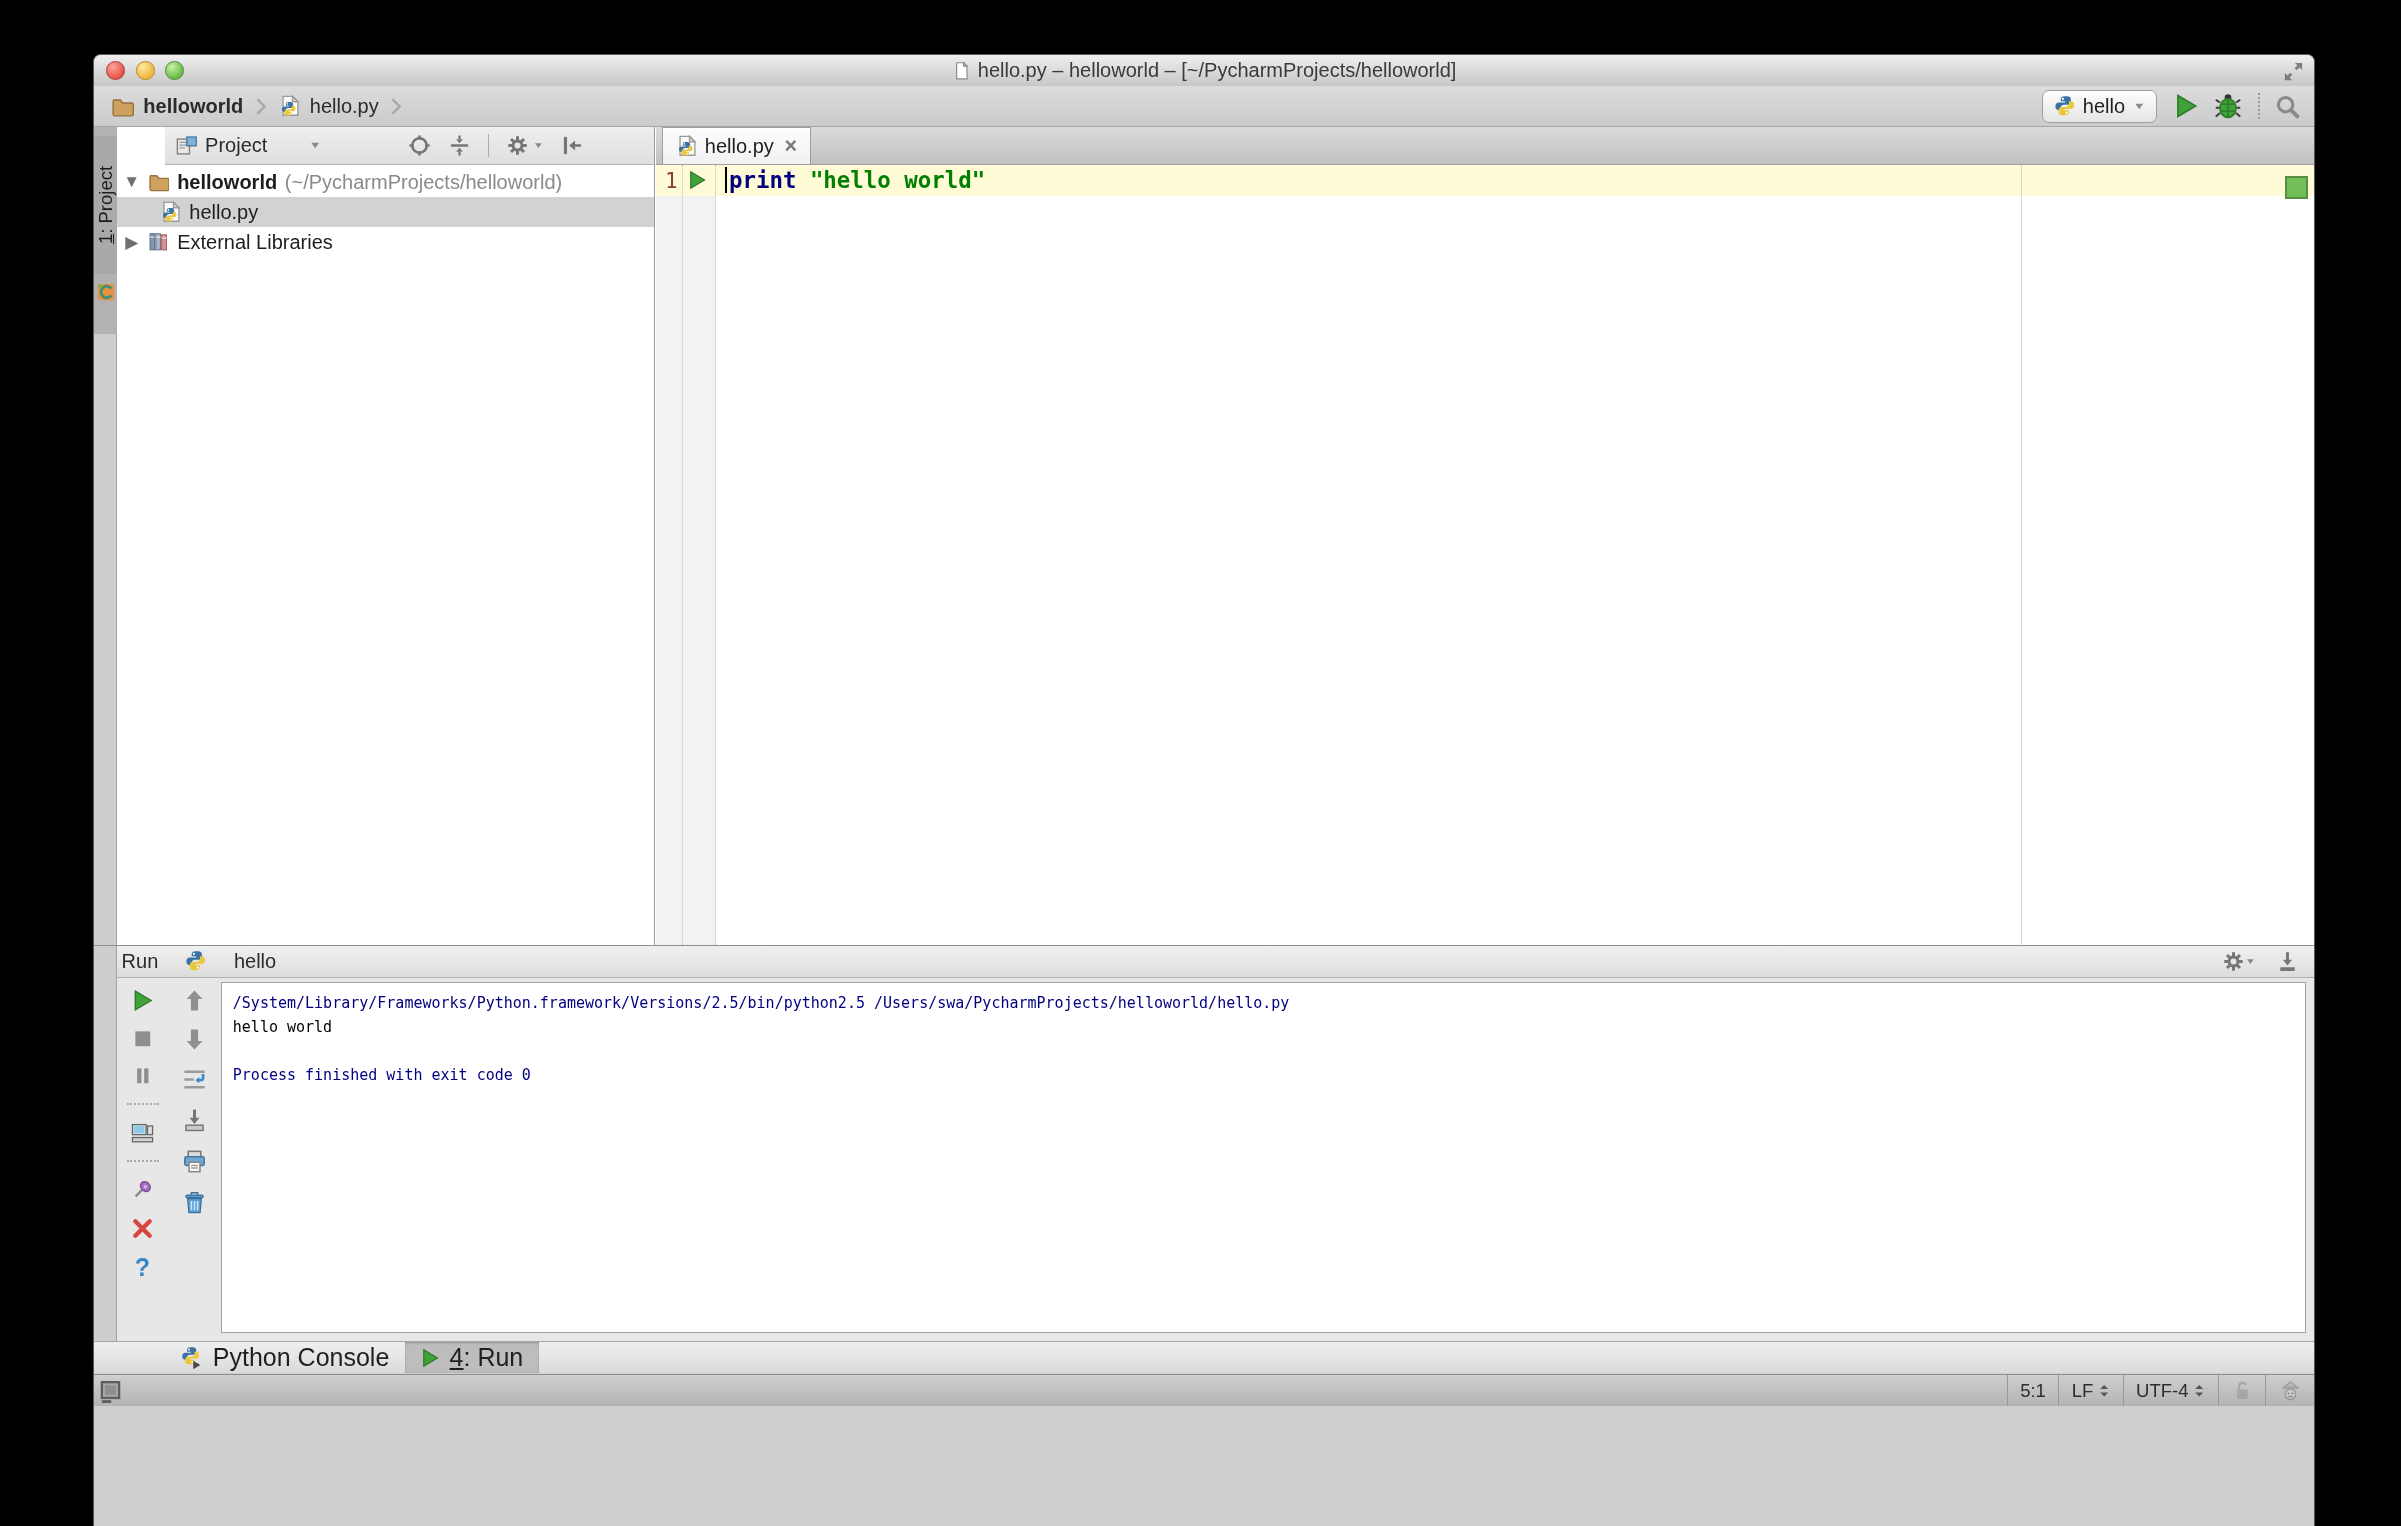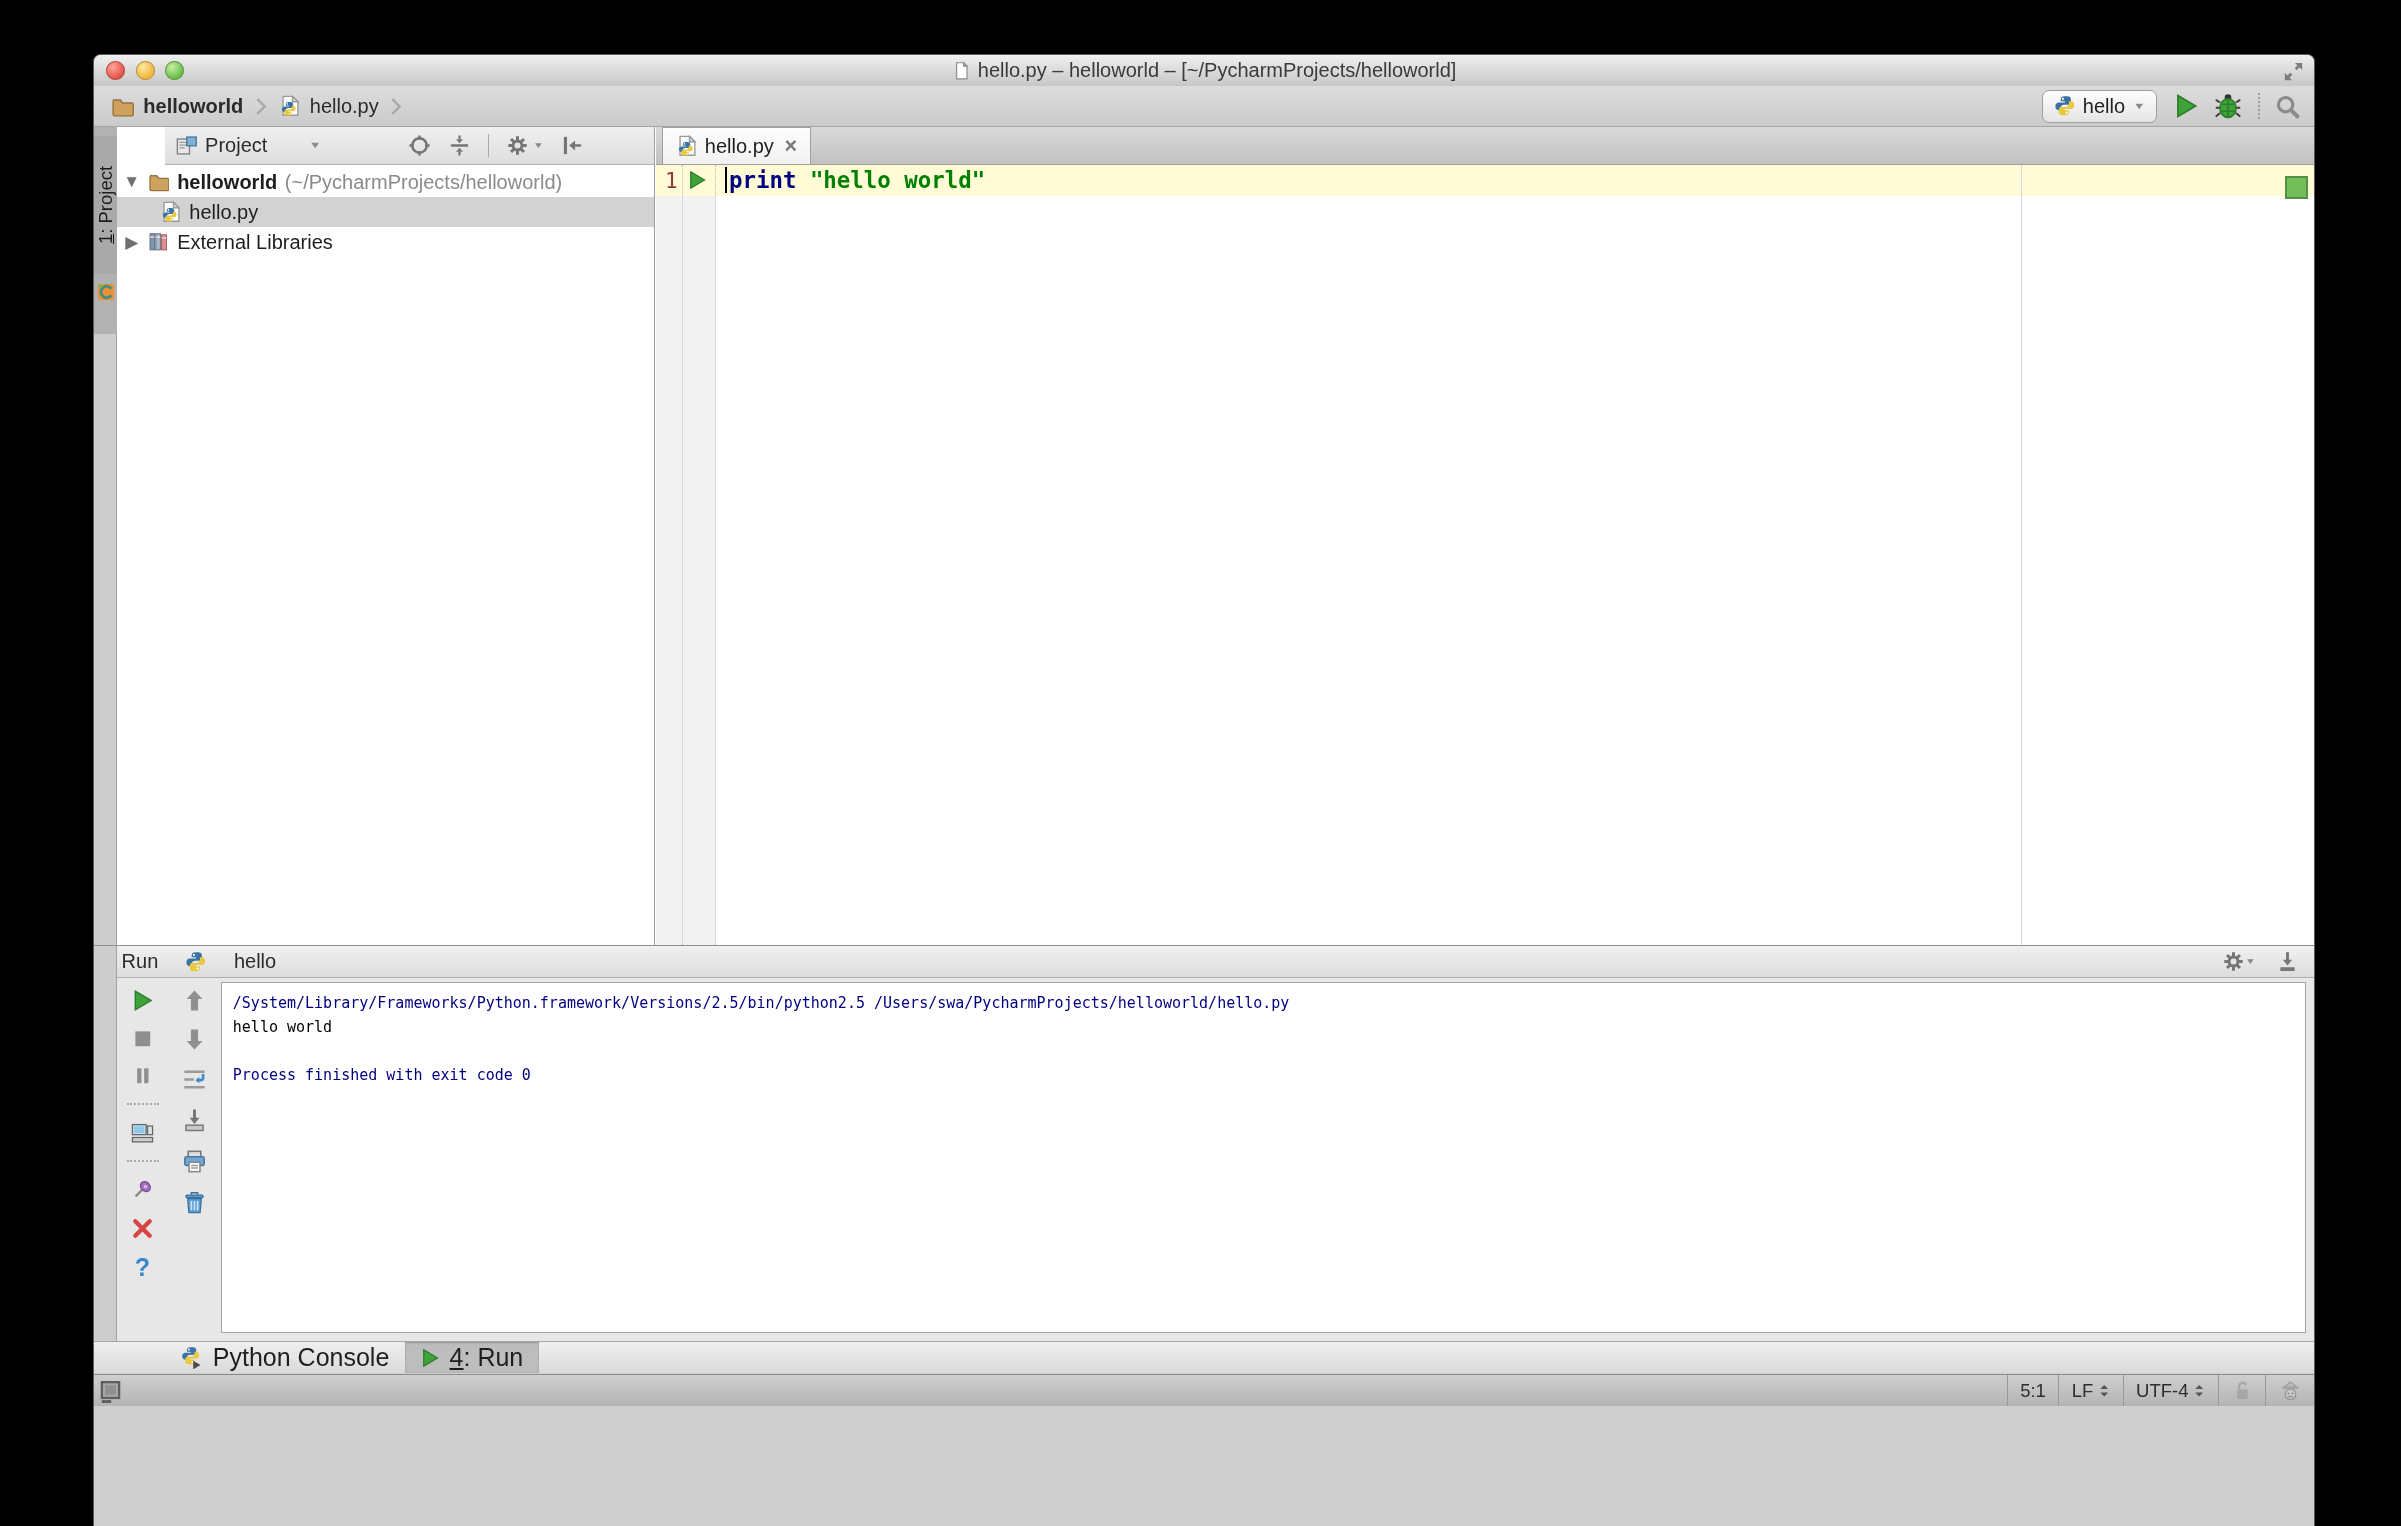--- a/index.html
+++ b/index.html
@@ -79,21 +79,21 @@
   .marginline{position:absolute;left:1365px;top:0;bottom:0;border-left:1.5px solid #d6d6d6;z-index:2;}
   .okbadge{position:absolute;right:6.2px;top:10.8px;width:23px;height:23px;border:2.3px solid #568f43;
            box-sizing:border-box;z-index:4;}
 
   
   .runpanel{position:absolute;left:0;top:890px;right:0;height:396px;background:#e7e7e7;border-top:0.8px solid #8f8f8f;box-sizing:border-box;}
   .runstripe{position:absolute;left:0;top:0;bottom:0;width:23px;background:#cdcdcd;border-right:0.8px solid #a2a2a2;box-sizing:border-box;}
   .runhead{position:absolute;left:23px;top:0;right:0;height:32px;background:linear-gradient(#f0f0f0,#dddddd);
            border-bottom:0.8px solid #b0b0b0;display:flex;align-items:center;box-sizing:border-box;
            font-size:20px;color:#2b2b2b;}
-  .runhead-left{display:flex;align-items:center;gap:27px;padding-left:4.6px;flex:1;}
+  .runhead-left{display:flex;gap:27px;padding-left:4.6px;flex:1;}
   .runhead-right{display:flex;align-items:center;gap:20px;padding-right:15.5px;}
   .runbody{position:absolute;left:23px;top:32px;right:0;bottom:0;}
   .rtb{position:absolute;top:0;bottom:0;display:flex;flex-direction:column;align-items:center;gap:16px;padding-top:10.8px;}
   .rtb1{left:0;width:51px;}
   .rtb2{left:51px;width:53px;}
   .dotsep-h{width:32px;border-top:2.3px dotted #a8a8a8;}
   .helpglyph{color:#3a87c8;font-size:25px;font-weight:bold;line-height:23px;}
   .console{position:absolute;left:104px;top:3.9px;right:7.7px;bottom:7.7px;background:#fff;
            border:0.8px solid #a3a3a3;padding:7.7px 10.8px;box-sizing:border-box;overflow:hidden;}
   .cline{font-size:15px;line-height:24px;height:24px;white-space:pre;}

